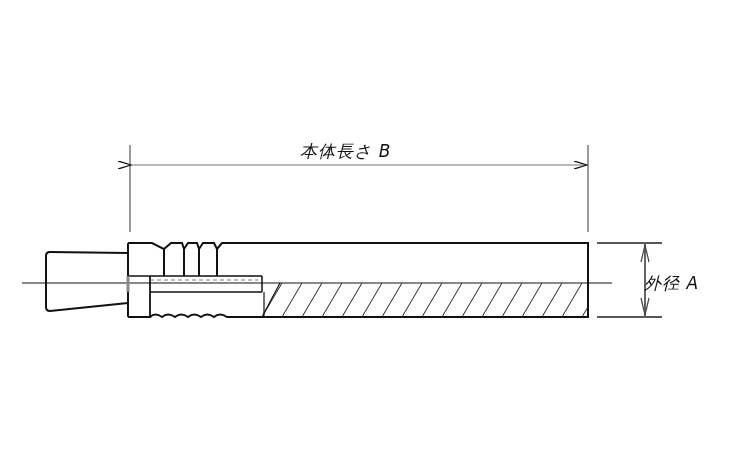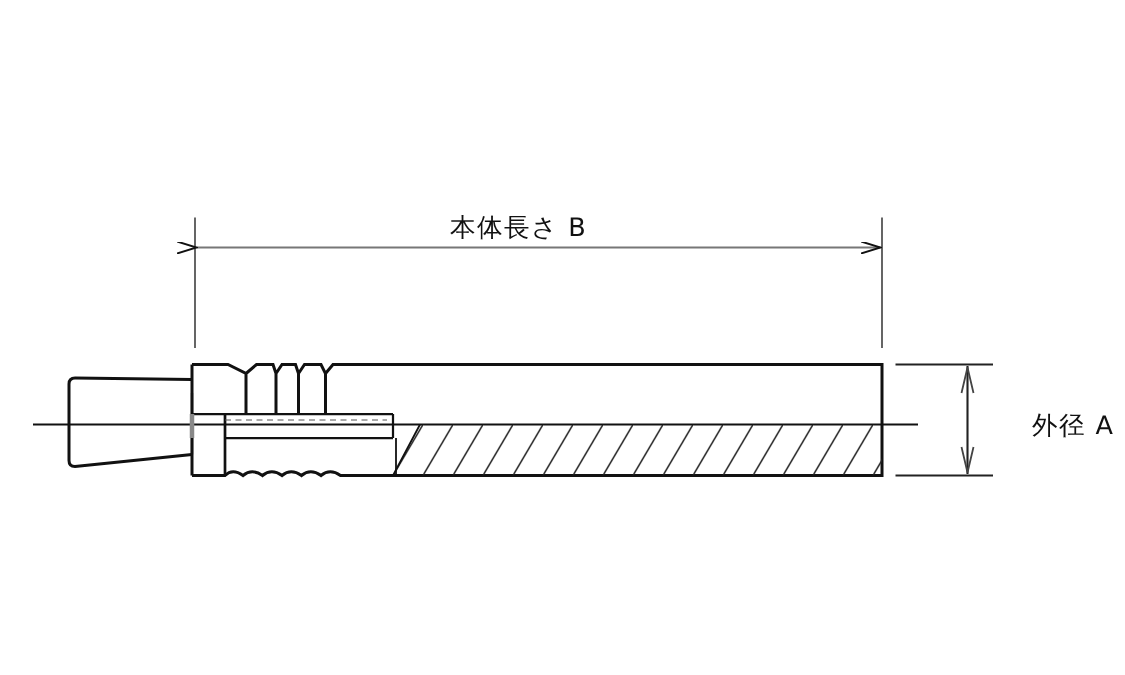--- a/index.html
+++ b/index.html
@@ -1,20 +1,20 @@
 <!DOCTYPE html>
 <html><head>
   <meta charset="utf-8">
   <style>
     html, body { margin: 0; padding: 0; background: #ffffff; }
     body { width: 750px; height: 450px; position: relative; overflow: hidden; font-family: "DejaVu Sans", sans-serif; }
     #drawing { position: absolute; left: 0; top: 0; }
-    .label { position: absolute; color: #111; font-size: 17px; letter-spacing: 1px; white-space: nowrap; }
+    .label { position: absolute; color: #111; font-size: 17px; letter-spacing: 1px; white-space: nowrap; font-style: italic; }
     #label-b { left: 300px; top: 140px; }
-    #label-a { left: 688px; top: 272px; }
+    #label-a { left: 644px; top: 272px; }
   </style>
 </head>
 <body>
 
 <svg id="drawing" width="750" height="450" viewBox="0 0 750 450" xmlns="http://www.w3.org/2000/svg">
   <defs>
     <pattern id="hatch" patternUnits="userSpaceOnUse" width="20" height="34" patternTransform="translate(262,283)">
       <line x1="0" y1="34" x2="20" y2="0" stroke="#222" stroke-width="1"></line>
     </pattern>
     <marker id="arrow" markerWidth="14" markerHeight="8" refX="13" refY="4" orient="auto" markerUnits="userSpaceOnUse">

